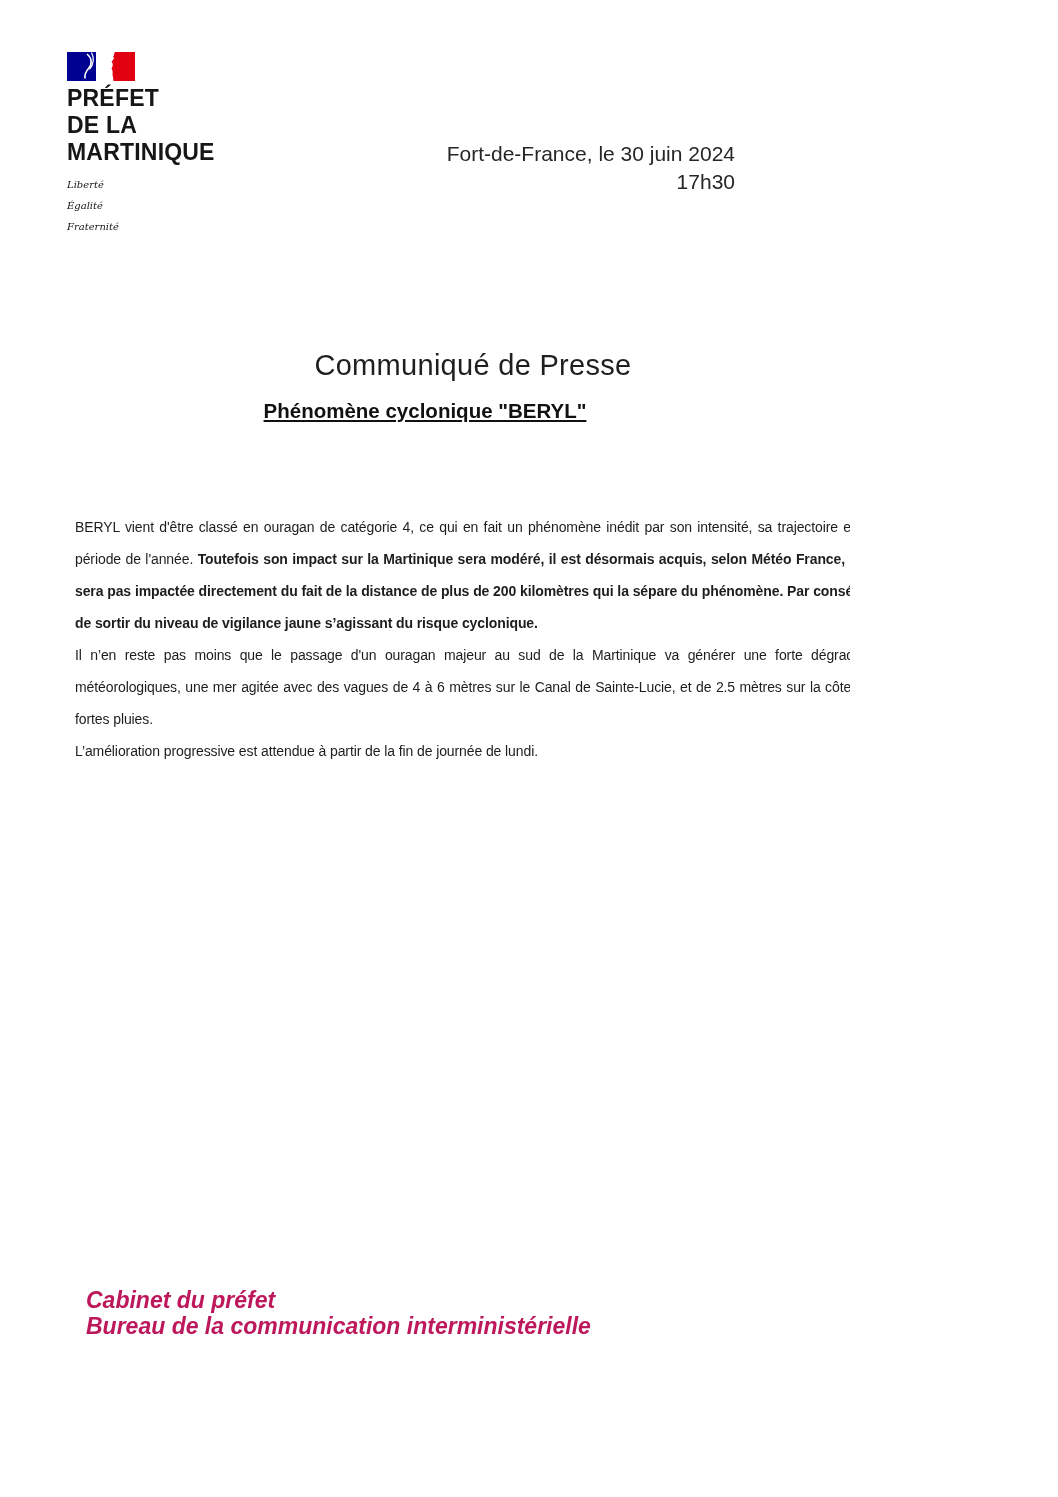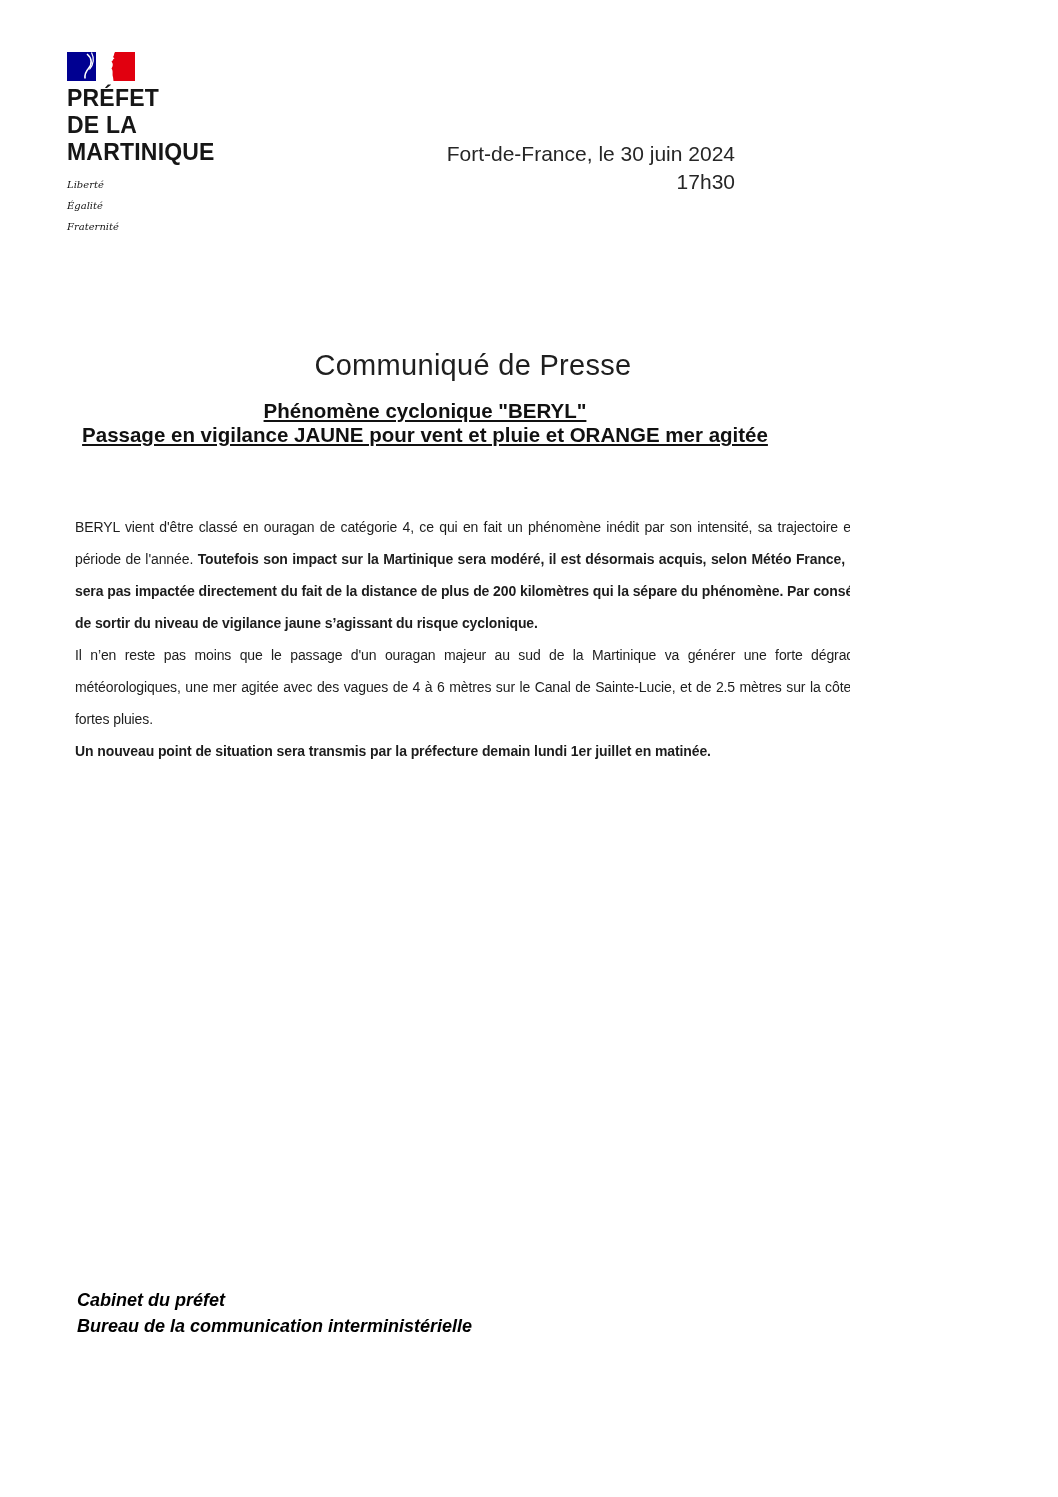--- a/index.html
+++ b/index.html
@@ -97,27 +97,27 @@
     left: 906px;
     top: 1248px;
     width: 4px;
     height: 153px;
     background: #d9d9d9;
   }
 
   
   .footer {
     position: absolute;
-    left: 77px;
+    left: 86px;
     top: 1287px;
-    font-size: 18px;
+    font-size: 23px;
     font-weight: 700;
     font-style: italic;
     line-height: 26px;
-    color: #000000;
+    color: #be185d;
   }
 </style>
 </head>
 <body>
 
 <div class="page">
 
   <div class="logo">
     <svg class="flag" width="68" height="29" viewBox="0 0 68 29" aria-hidden="true">
       <rect fill="#000091" x="0" y="0" width="29" height="29"></rect>
@@ -140,32 +140,31 @@
 
   <div class="dateline">
     <div>Fort-de-France, le 30 juin 2024</div>
     <div>17h30</div>
   </div>
 
   <h1 class="doc-title">Communiqué de Presse</h1>
 
   <div class="subtitle">
     <div><span class="u">Phénomène cyclonique "BERYL"</span></div>
-    <div><span class="u">Passage en vigilance JAUNE pour vent et pluie et ORANGE mer agitée</span></div>
   </div>
 
   <main class="body-text">
     <p class="p1"><span>BERYL vient d'être classé en ouragan de catégorie 4, ce qui en fait un phénomène inédit par son intensité, sa trajectoire et sa survenue à cette période de l'année. </span><span class="b">Toutefois son impact sur la Martinique sera modéré, il est désormais acquis,  selon Météo France, que la Martinique ne sera pas impactée directement du fait de la distance de plus de 200 kilomètres qui la sépare du phénomène. Par conséquent il a été décidé de sortir du niveau de vigilance jaune s’agissant du risque cyclonique.</span></p>
 
     <p class="p2"><span>Il n’en reste pas moins que le passage d'un ouragan majeur au sud de la Martinique va générer une forte dégradation des conditions météorologiques, une mer agitée avec des vagues de 4 à 6 mètres sur le Canal de Sainte-Lucie, et de 2.5 mètres sur la côte Caraïbe ainsi que de fortes pluies.</span></p>
 
 
+    <p class="p4 left">L’amélioration progressive est attendue à partir de la fin de journée de lundi.</p>
 
 
-    <p class="p6">Un nouveau point de situation sera transmis par la préfecture demain lundi 1er  juillet en matinée.</p>
   </main>
 
   <div class="vline"></div>
 
   <footer class="footer">
     <div>Cabinet du préfet</div>
     <div>Bureau de la communication interministérielle</div>
   </footer>
 
 </div>

